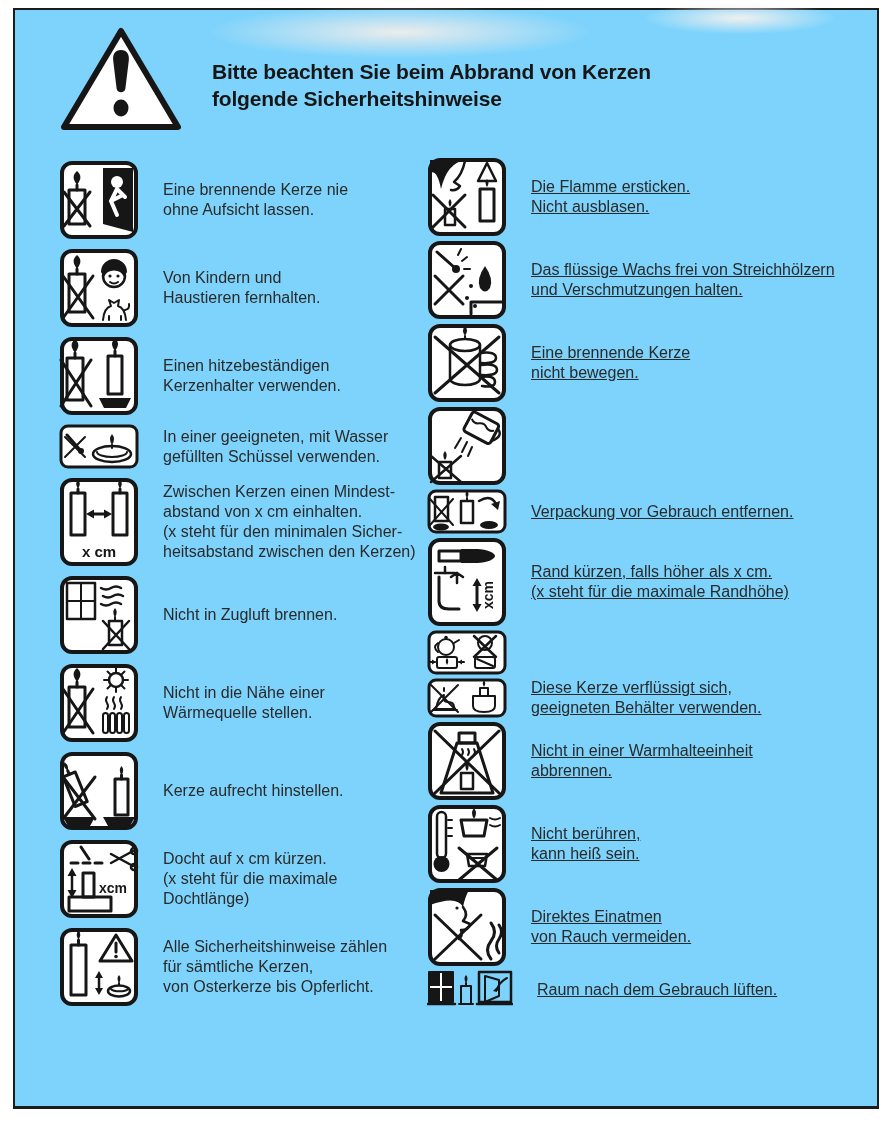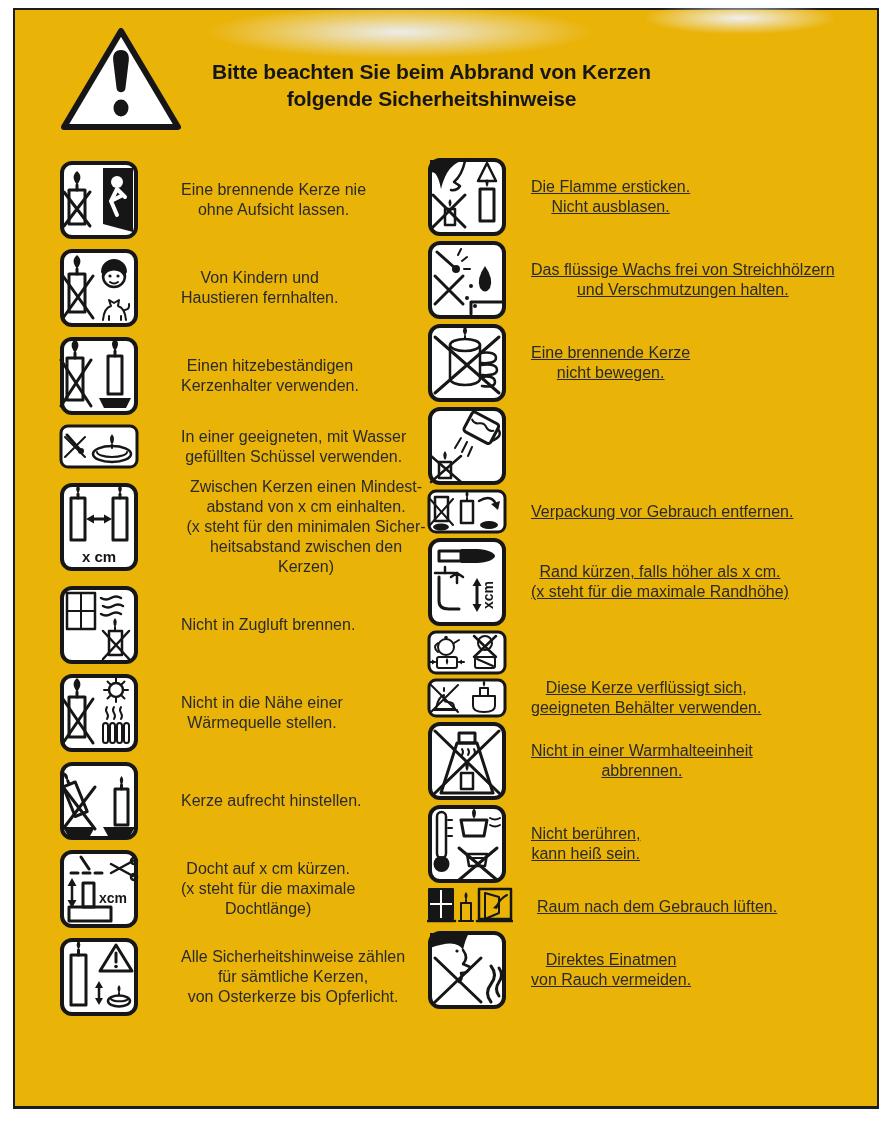--- a/index.html
+++ b/index.html
@@ -1,29 +1,29 @@
 <!DOCTYPE html>
 <html><head>
 <meta charset="utf-8">
 <style>
   html,body{margin:0;padding:0;background:#fff;}
   body{width:892px;height:1125px;position:relative;font-family:"Liberation Sans",sans-serif;color:#262626;}
-  .sheet{position:absolute;left:13px;top:8px;width:862px;height:1096px;border:2px solid #1c1c1c;border-bottom-width:3px;background:#eab308;text-align:center;}
+  .sheet{position:absolute;left:13px;top:8px;width:862px;height:1096px;border:2px solid #1c1c1c;border-bottom-width:3px;background:#7dd3fc;}
   .smudge{position:absolute;pointer-events:none;}
   .smudge-1{left:195px;top:-4px;width:380px;height:52px;background:radial-gradient(ellipse at center,#ececec 0%,rgba(255,255,255,0) 72%);}
   .smudge-2{left:630px;top:-8px;width:190px;height:32px;background:radial-gradient(ellipse at center,#f0f0f0 0%,rgba(255,255,255,0) 72%);}
   .warn-tri{position:absolute;left:42px;top:14px;}
   .title{position:absolute;left:197px;top:48px;font-size:21px;font-weight:bold;line-height:1.3;color:#161616;letter-spacing:-0.2px;}
   .col{position:absolute;}
   .col-left{left:44px;top:150px;width:372px;}
   .col-right{left:412px;top:147px;width:450px;}
   .row{display:flex;align-items:center;margin-bottom:8px;}
   .col-right .row{margin-bottom:3px;}
   .icon-cell{flex:0 0 80px;display:flex;align-items:center;}
-  .txt{margin:0 0 0 42px;font-size:16px;line-height:1.25;white-space:pre-line;color:#2a2a2a;}
+  .txt{margin:0 0 0 24px;font-size:16px;line-height:1.25;white-space:pre-line;color:#2a2a2a;}
   .col-right .txt{margin-left:24px;text-decoration:underline;}
   
   .pict .s{fill:none;stroke:#161616;stroke-width:3;stroke-linecap:round;stroke-linejoin:round;}
   .pict .s25{fill:none;stroke:#161616;stroke-width:2.5;stroke-linecap:round;stroke-linejoin:round;}
   .pict .s2{fill:none;stroke:#161616;stroke-width:2;stroke-linecap:round;stroke-linejoin:round;}
   .pict .f{fill:#161616;stroke:none;}
   .pict .fr{fill:#fff;stroke:#161616;stroke-width:4;}
   .pict .fr3{fill:#fff;stroke:#161616;stroke-width:3;}
   .pict text{font-family:"Liberation Sans",sans-serif;font-weight:bold;fill:#161616;}
 </style>
@@ -417,20 +417,36 @@
         <path class="s" d="M34 16 h26 l-3 16 h-20 z" stroke-width="2.8"></path>
         <path class="f" d="M47 15 q-4 -6 0 -11 q4 5 0 11"></path>
         <path class="s2" d="M63 14 q5 3 10 0 M63 21 q5 3 10 0"></path>
         <path class="s25" d="M40 50 h20 l-2 12 h-16 z"></path>
         <path class="s2" d="M42 54 h16" stroke-width="1.4"></path>
         <path class="s" d="M32 44 L70 76 M70 44 L32 76"></path>
       </svg>
         </span>
       <p class="txt">Nicht berühren,
 kann heiß sein.</p>
+    </div>
+
+    <div class="row">
+      <span class="icon-cell">
+          <svg class="pict" width="80" height="80" viewBox="0 0 80 80">
+        <rect class="fr" x="3" y="3" width="74" height="74" rx="10"></rect>
+        <path class="f" d="M3 3 H42 Q38 10 36 20 Q30 8 3 18 Z"></path>
+        <path class="s25" d="M36 20 q6 8 0 14 l7 3 q-1 6 -9 6 q2 6 -2 9"></path>
+        <circle class="f" cx="30" cy="21" r="1.6"></circle>
+        <path class="s" d="M8 28 L54 72 M54 28 L8 72" stroke-width="4"></path>
+        <path class="s" d="M64 72 q-7 -9 0 -18 q7 -9 0 -18" stroke-width="2.8"></path>
+        <path class="s" d="M72 66 q-5 -7 0 -14 q5 -7 0 -14" stroke-width="2.8"></path>
+      </svg>
+        </span>
+      <p class="txt">Direktes Einatmen
+von Rauch vermeiden.</p>
     </div>
 
     <div class="row">
       <span class="icon-cell">
           <svg class="pict" width="86" height="40" viewBox="0 0 86 40">
         <rect class="f" x="2" y="2" width="24" height="30"></rect>
         <path d="M14 2 V32 M2 17 h24" stroke="#fff" stroke-width="2" fill="none"></path>
         <rect class="s2" x="2" y="2" width="24" height="30"></rect>
         <line class="s25" x1="0" y1="34" x2="28" y2="34"></line>
         <rect class="s2" x="34" y="16" width="10" height="18"></rect>
@@ -440,31 +456,15 @@
         <rect class="s25" x="52" y="2" width="32" height="30"></rect>
         <path class="s2" d="M58 6 l14 4 v16 l-14 6 z"></path>
         <path class="s2" d="M80 8 q-8 4 -10 12"></path>
         <path class="f" d="M70 22 l0 -5 l-4 4 z"></path>
         <line class="s25" x1="50" y1="34" x2="86" y2="34"></line>
       </svg>
         </span>
       <p class="txt">Raum nach dem Gebrauch lüften.</p>
     </div>
 
-    <div class="row">
-      <span class="icon-cell">
-          <svg class="pict" width="80" height="80" viewBox="0 0 80 80">
-        <rect class="fr" x="3" y="3" width="74" height="74" rx="10"></rect>
-        <path class="f" d="M3 3 H42 Q38 10 36 20 Q30 8 3 18 Z"></path>
-        <path class="s25" d="M36 20 q6 8 0 14 l7 3 q-1 6 -9 6 q2 6 -2 9"></path>
-        <circle class="f" cx="30" cy="21" r="1.6"></circle>
-        <path class="s" d="M8 28 L54 72 M54 28 L8 72" stroke-width="4"></path>
-        <path class="s" d="M64 72 q-7 -9 0 -18 q7 -9 0 -18" stroke-width="2.8"></path>
-        <path class="s" d="M72 66 q-5 -7 0 -14 q5 -7 0 -14" stroke-width="2.8"></path>
-      </svg>
-        </span>
-      <p class="txt">Direktes Einatmen
-von Rauch vermeiden.</p>
-    </div>
-
 
   </div>
 </div>
 
 </body></html>

